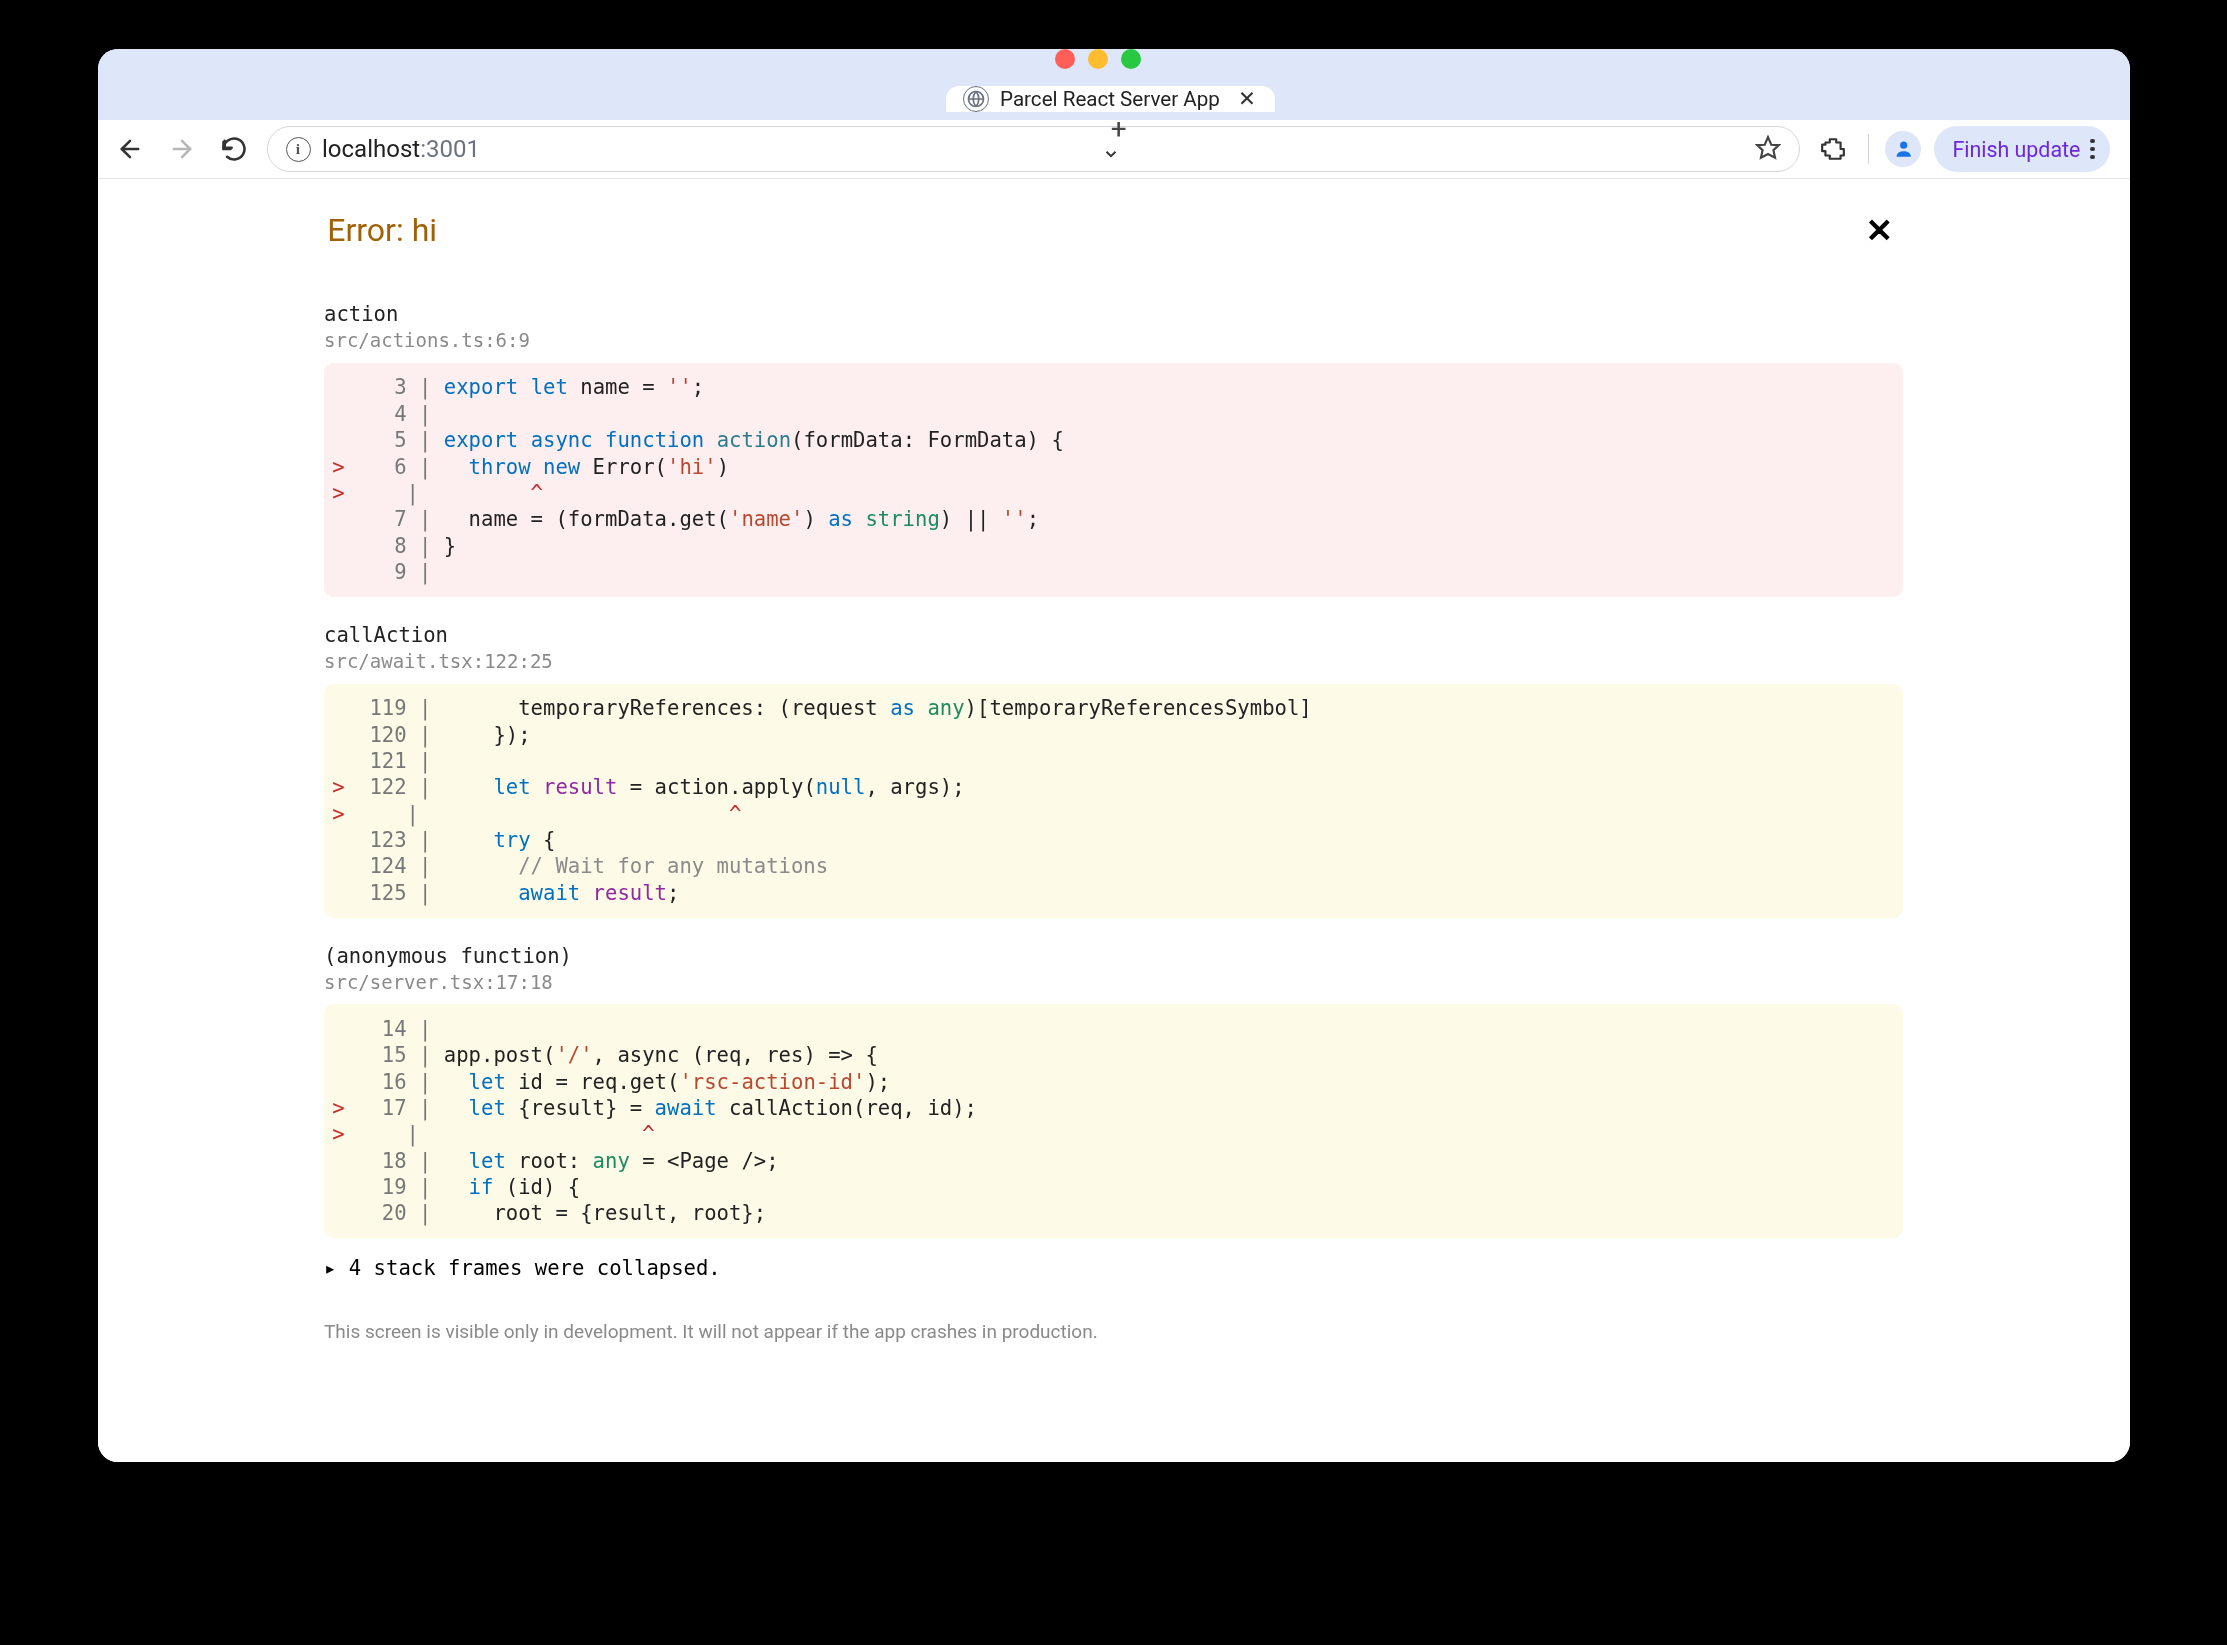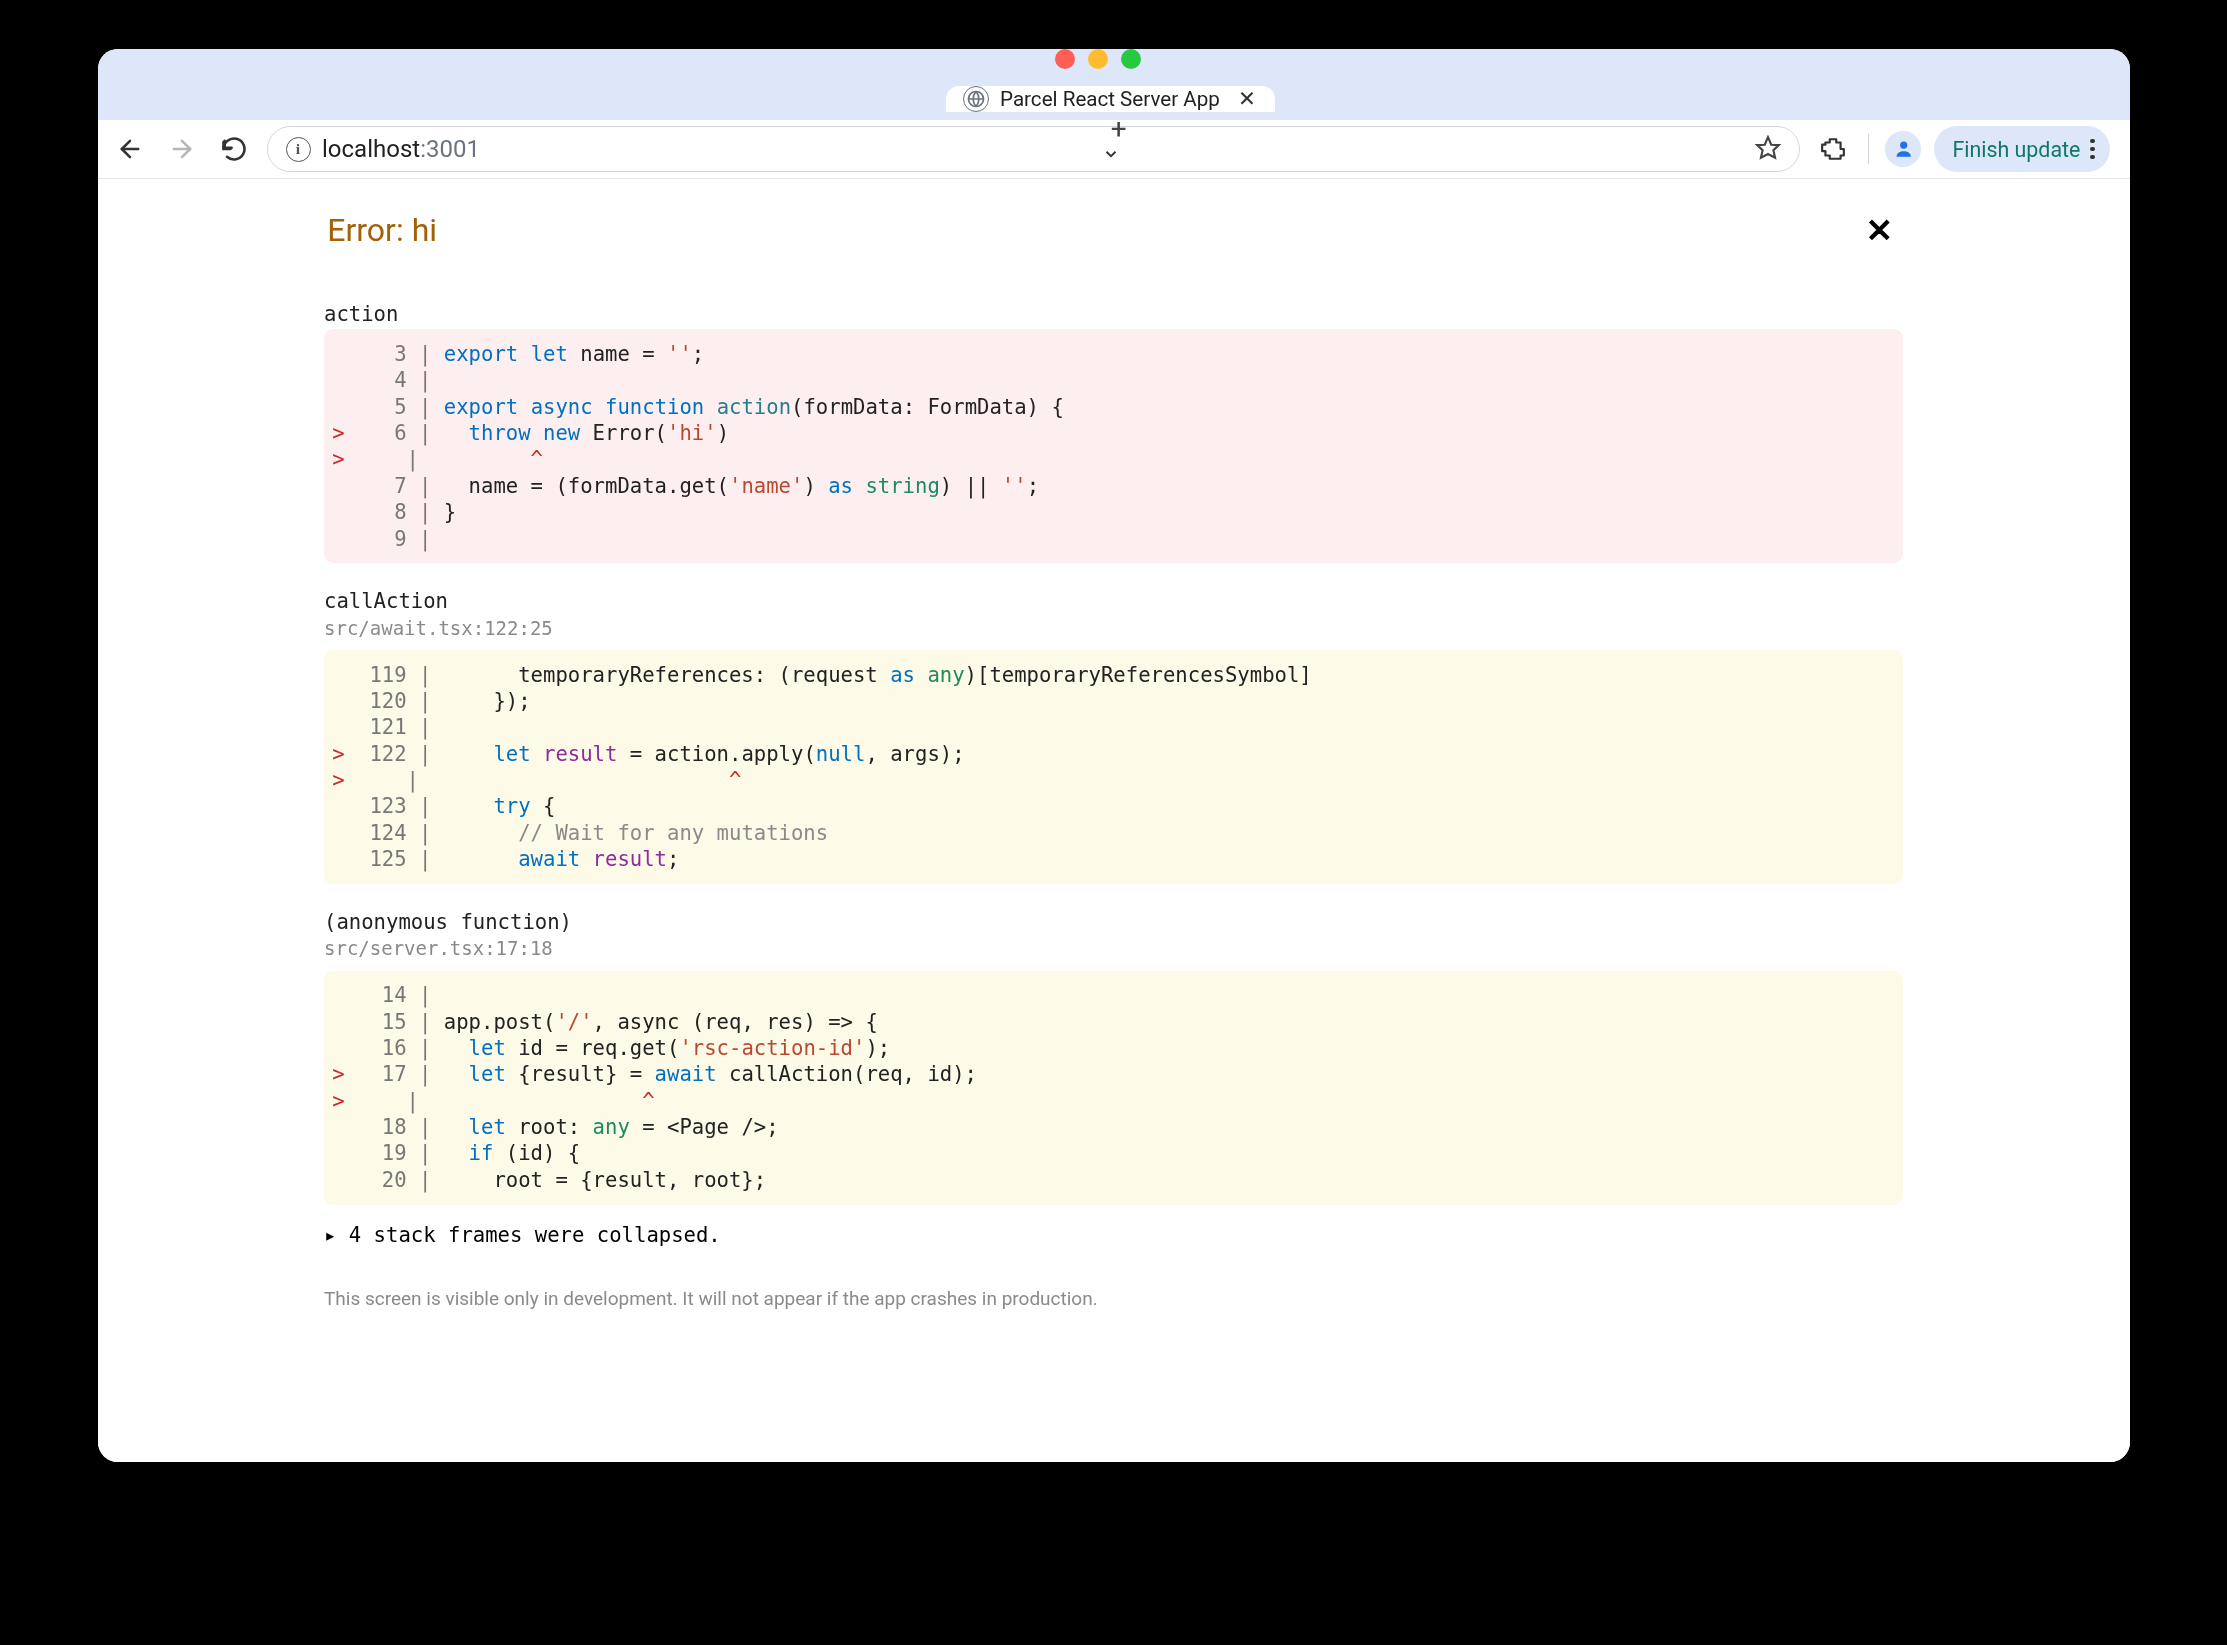--- a/index.html
+++ b/index.html
@@ -71,21 +71,21 @@
   .addr .star { margin-left:auto;color:#444; }
   .addr .star svg { width:26px;height:26px;stroke:currentColor;fill:none;stroke-width:2; }
   .ext-icon svg, .toolbar-ico svg { width:26px;height:26px;stroke:#333;fill:none;stroke-width:2;stroke-linecap:round;stroke-linejoin:round; }
   .toolbar-ico { width:39px;height:39px;display:flex;align-items:center;justify-content:center;cursor:pointer; }
   .vdiv { width:0.8px;height:30px;background:#d2d6db;margin:0 3.3px; }
   .profile { width:36px;height:36px;border-radius:18px;background:#dde7f9;display:flex;align-items:center;justify-content:center; }
   .profile svg { width:21.4px;height:21.4px;fill:#1a73e8; }
   .finish-pill {
     height:46px;border-radius:23px;background:#dde7f9;display:flex;align-items:center;gap:10px;padding:0 15px 0 18px;cursor:pointer;
   }
-  .finish-pill span { font-size:21.4px;color:#0f766e; }
+  .finish-pill span { font-size:21.4px;color:#6d28d9; }
   .kebab { display:flex;flex-direction:column;gap:4.1px; }
   .kebab i { width:4.1px;height:4.1px;border-radius:2.5px;background:#333;display:block; }
 
   .page { background:#fff;min-height:1283px;padding:25px 0 49px;}
   .overlay { width:1579px;margin:0 auto;position:relative;padding:0 0 0 0; }
   .err-header { display:flex;align-items:center;justify-content:space-between;padding:0 3.3px 20px; }
   .err-title { font-size:32px;font-weight:400;color:#a16207; }
   .close-x { font-size:33px;font-weight:700;color:#000;cursor:pointer;padding:6.6px; }
   .frame { margin-top:26px; }
   .frame-name { font-family:"SFMono-Regular",Consolas,Menlo,monospace;font-size:20.6px;color:#222;margin-bottom:3.3px; }
@@ -194,20 +194,21 @@
   <div class="page">
     <div class="overlay">
       <div class="err-header">
         <div class="err-title">Error: hi</div>
         <div class="close-x">✕</div>
       </div>
 
       <div id="frames">
           <div class="frame">
             <div class="frame-name">action</div>
+            <div class="frame-loc">src/actions.ts:6:9</div>
             <div class="code-block pink">  <span class="gutter">   3 |</span> <span class="k-blue">export</span> <span class="k-blue">let</span> name = <span class="k-str">''</span>;
   <span class="gutter">   4 |</span> 
   <span class="gutter">   5 |</span> <span class="k-blue">export</span> <span class="k-blue">async</span> <span class="k-blue">function</span> <span class="k-teal">action</span>(formData: FormData) {
 <span class="caret-row">&gt;</span> <span class="gutter">   6 |</span>   <span class="k-blue">throw</span> <span class="k-blue">new</span> Error(<span class="k-str">'hi'</span>)
 <span class="caret-row">&gt;</span>     <span class="gutter">|</span>         <span class="caret-row">^</span>
   <span class="gutter">   7 |</span>   name = (formData.get(<span class="k-str">'name'</span>) <span class="k-blue">as</span> <span class="k-any">string</span>) || <span class="k-str">''</span>;
   <span class="gutter">   8 |</span> }
   <span class="gutter">   9 |</span> </div>
           </div>
           <div class="frame">

